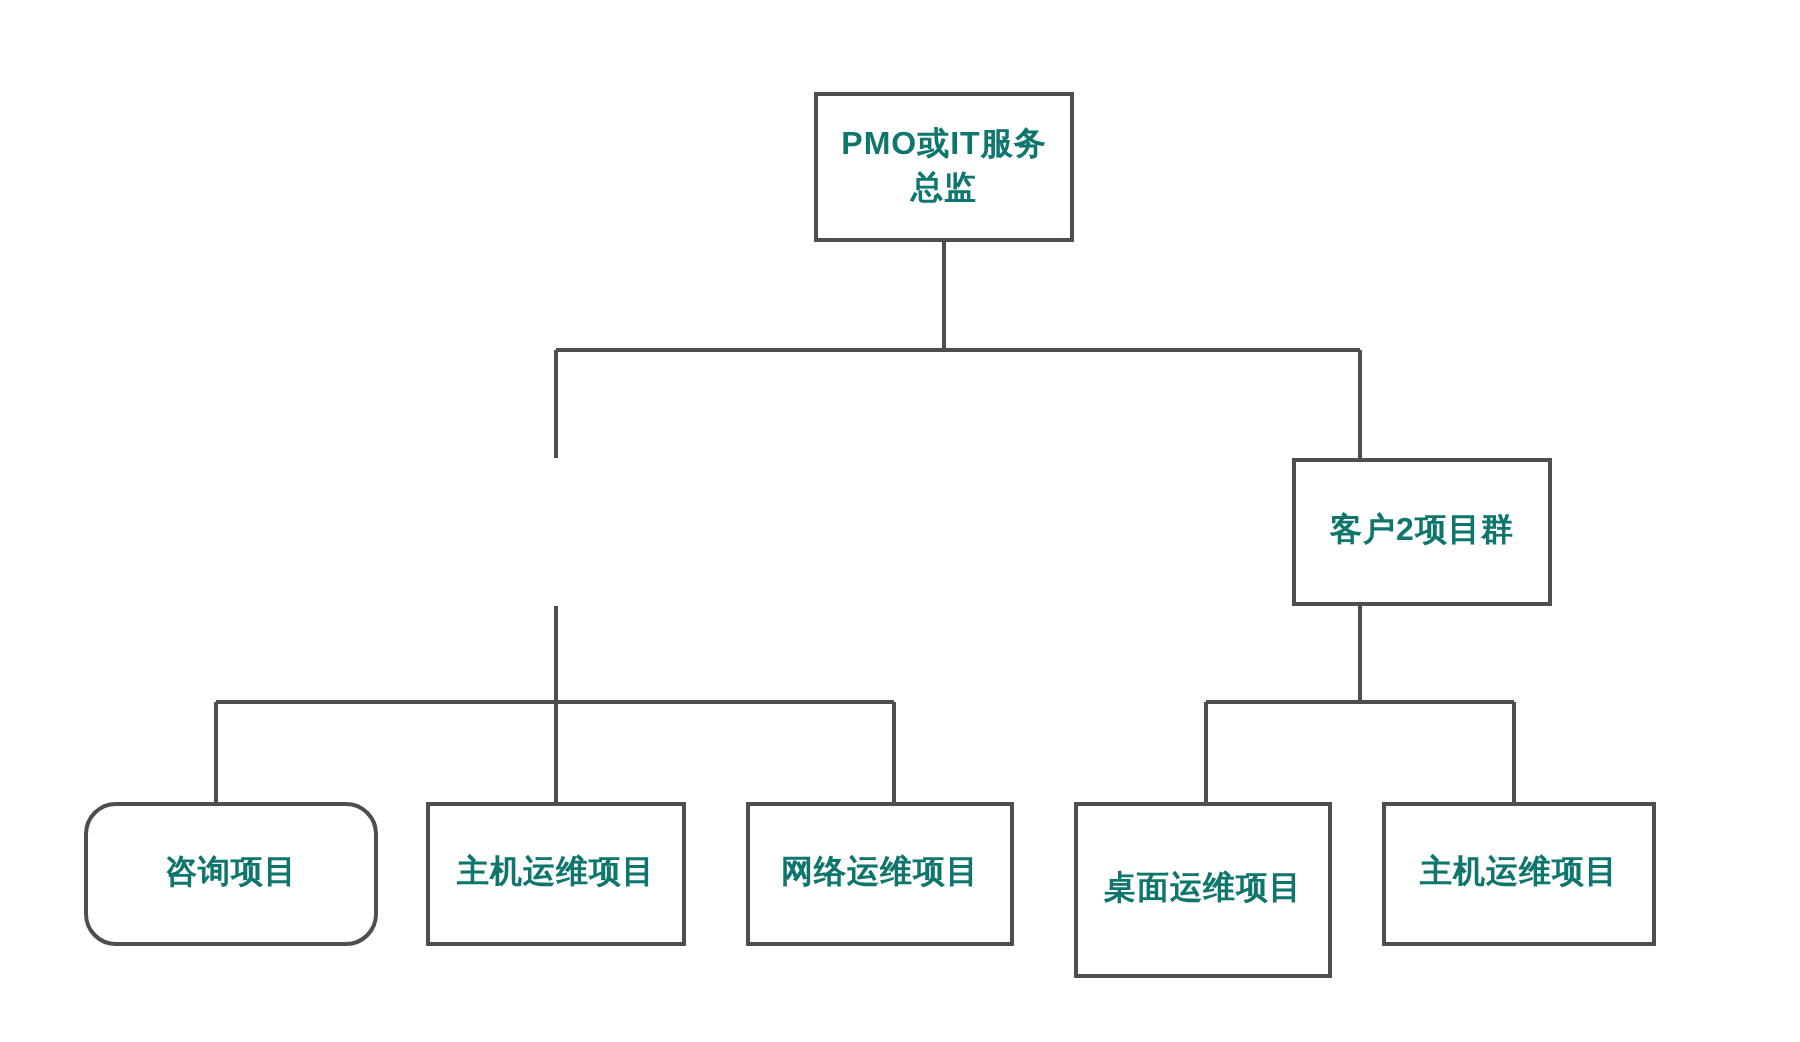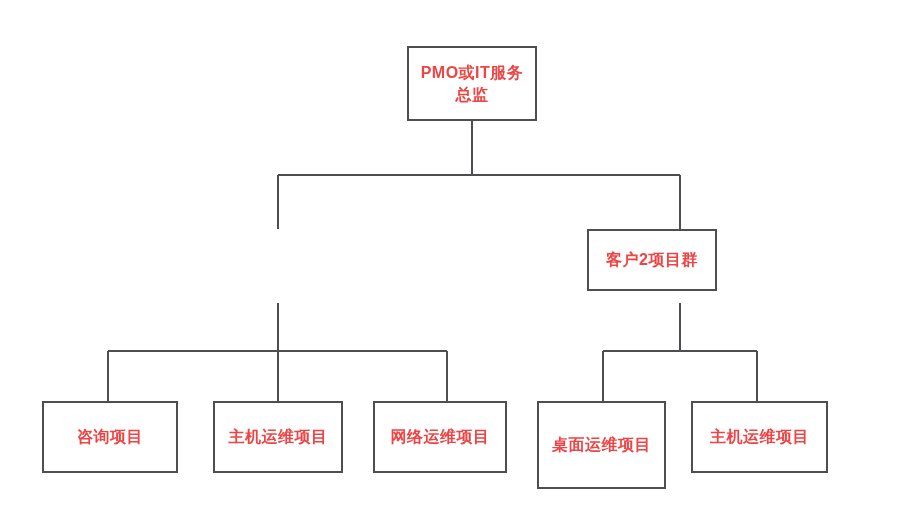--- a/index.html
+++ b/index.html
@@ -26,21 +26,21 @@
     box-sizing: border-box;
     border: 2px solid #4d4d52;
     background: #ffffff;
     display: flex;
     flex-direction: column;
     align-items: center;
     justify-content: center;
     text-align: center;
     font-size: 16px;
     font-weight: bold;
-    color: #ef4444;
+    color: #0f766e;
     line-height: 1.35;
     letter-spacing: 0.5px;
   }
   .node span { display: block; white-space: nowrap; }
 </style>
 </head>
 <body>
 
 <div class="canvas">
 
@@ -62,25 +62,25 @@
     <path d="M 603 351 L 603 401"></path>
     <path d="M 757 351 L 757 401"></path>
   </svg>
 
   <div class="node" style="left:407px; top:46px; width:130px; height:75px;">
     <span>PMO或IT服务</span>
     <span>总监</span>
   </div>
 
 
-  <div class="node" style="left:587px; top:229px; width:130px; height:62px;">
+  <div class="node" style="left:646px; top:229px; width:130px; height:74px;">
     <span>客户2项目群</span>
   </div>
 
-  <div class="node" style="left:42px; top:401px; width:136px; height:72px;">
+  <div class="node" style="left:42px; top:401px; width:147px; height:72px;border-radius:16px;">
     <span>咨询项目</span>
   </div>
 
   <div class="node" style="left:213px; top:401px; width:130px; height:72px;">
     <span>主机运维项目</span>
   </div>
 
   <div class="node" style="left:373px; top:401px; width:134px; height:72px;">
     <span>网络运维项目</span>
   </div>

